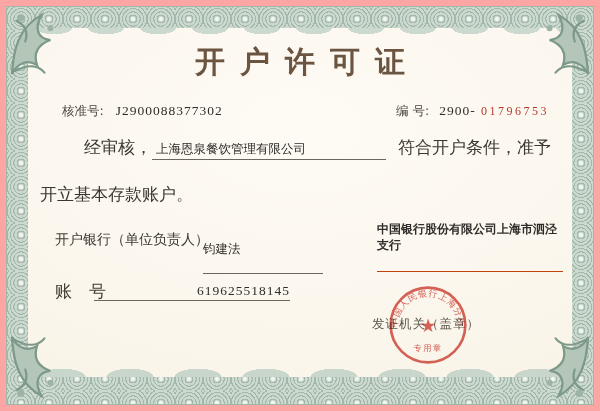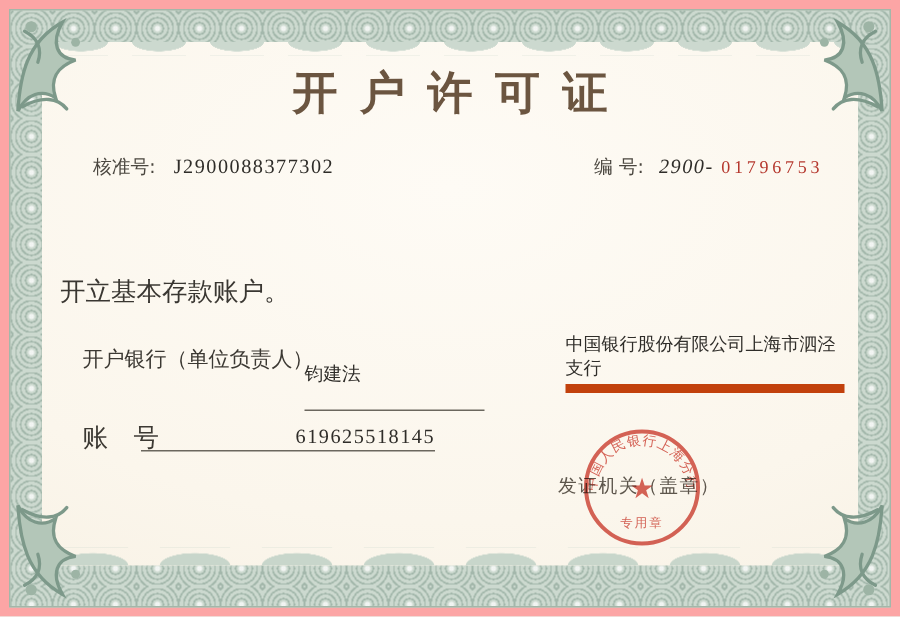--- a/index.html
+++ b/index.html
@@ -31,22 +31,22 @@
     color:#6b5540;letter-spacing:15px;padding-left:15px;}
   .row{position:absolute;white-space:nowrap;}
   .lbl{font-size:12.5px;color:#4a463f;}
   .num{font-family:"Liberation Serif","DejaVu Serif",serif;font-size:13.5px;color:#2f2d29;letter-spacing:1px;text-align:right;}
   .red-num{font-family:"Liberation Serif","DejaVu Serif",serif;font-size:12px;color:#b5382e;letter-spacing:2.5px;}
   .big{font-size:17px;color:#3a3732;}
   .fill{border-bottom:1px solid #6b675e;color:#2f2d29;}
   .review{left:84px;top:136px;display:flex;align-items:baseline;}
   .company{font-size:12.5px;min-width:226px;padding:0 4px 1px 4px;}
   .legal-name{position:absolute;left:203px;top:241px;font-size:12.5px;width:120px;padding-bottom:15px;}
-  .bank-val{position:absolute;left:377px;top:221px;width:208px;font-size:12px;line-height:16px;color:#2f2d29;white-space:normal;}
-  .bank-l2{display:inline-block;width:186px;border-bottom:6px solid #c2410c;padding-bottom:3px;}
+  .bank-val{position:absolute;left:377px;top:221px;width:208px;font-size:12px;line-height:16px;color:#2f2d29;white-space:normal;font-weight:bold;}
+  .bank-l2{display:inline-block;width:186px;border-bottom:1px solid #c2410c;padding-bottom:18px;}
   .acct-val{position:absolute;left:94px;top:283px;width:196px;padding-bottom:1px;}
   .issuer{position:absolute;left:372px;top:316px;font-size:12.5px;color:#5d564c;letter-spacing:1px;}
   .date{position:absolute;left:362px;top:341px;font-size:13.5px;color:#3a362f;
     font-family:"Liberation Serif","DejaVu Serif",serif;letter-spacing:1px;}
   .seal{position:absolute;left:388px;top:285px;width:80px;height:80px;z-index:5;
     mix-blend-mode:multiply;opacity:.88;}
 </style>
 </head>
 <body>
 
@@ -96,24 +96,29 @@
   <div class="content">
     <div class="title">开户许可证</div>
 
     <div class="row" style="left:62px;top:100px;">
       <span class="lbl">核准号:</span>
       <span class="num" style="margin-left:7px;">J2900088377302</span>
     </div>
 
     <div class="row" style="left:396px;top:100px;">
       <span class="lbl">编 号:</span>
-      <span class="num" style="margin-left:5px;font-style:italic;">2900-</span>
+      <span class="num" style="margin-left:5px;">2900-</span>
       <span class="red-num">01796753</span>
     </div>
 
+    <div class="row review">
+      <span class="big">经审核，</span>
+      <span class="fill company">上海恩泉餐饮管理有限公司</span>
+      <span class="big" style="margin-left:12px;">符合开户条件，准予</span>
+    </div>
 
     <div class="row big" style="left:40px;top:183px;">开立基本存款账户。</div>
 
     <div class="row" style="left:55px;top:231px;font-size:14px;color:#3c3933;">开户银行（单位负责人）</div>
     <div class="fill legal-name">钧建法</div>
 
     <div class="bank-val">
       <span>中国银行股份有限公司上海市泗泾</span><br>
       <span class="bank-l2">支行</span>
     </div>

